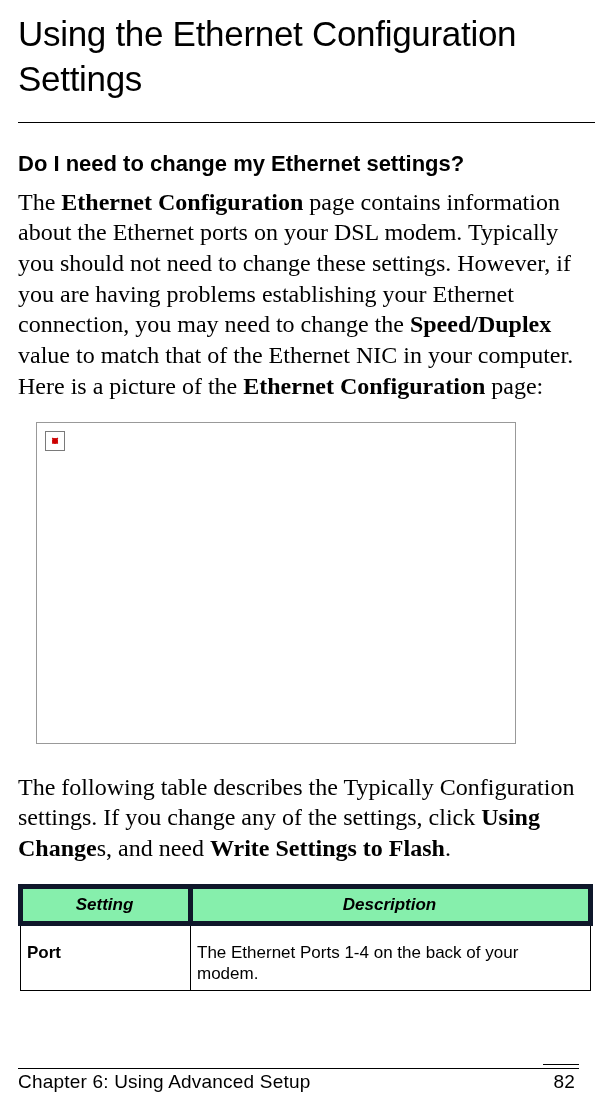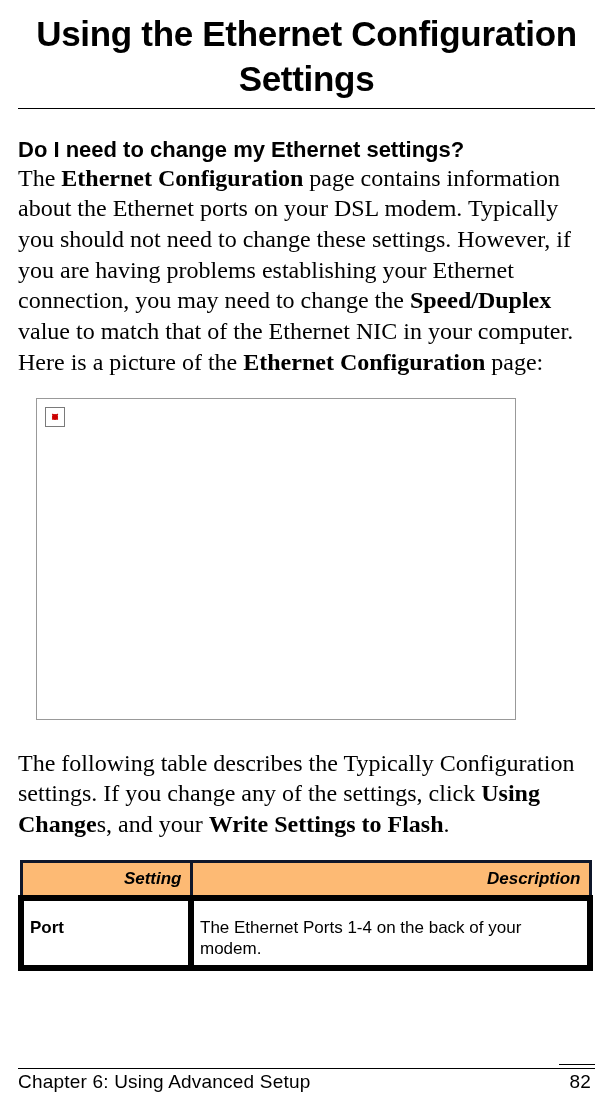--- a/index.html
+++ b/index.html
@@ -12,36 +12,35 @@
       height: 1113px;
       background: #fff;
       padding: 12px 12px 20px 18px;
       font-family: Georgia, 'Times New Roman', serif;
       color: #000;
       position: relative;
     }
     .page-title {
       font-family: 'Century Gothic', 'Avant Garde', Arial, sans-serif;
       font-size: 35px;
-      font-weight: 700;
+      font-weight: 400;
       line-height: 1.28;
       letter-spacing: -0.3px;
-      margin-bottom: 6px;
-      text-align: center;
+      margin-bottom: 20px;
     }
     .hr {
       border: none;
       border-top: 1.2px solid #000;
       margin-bottom: 28px;
     }
     .section-heading {
       font-family: Arial, Helvetica, sans-serif;
       font-size: 22px;
       font-weight: bold;
-      margin-bottom: 0;
+      margin-bottom: 10px;
     }
     .body-para {
       font-family: Garamond, Georgia, 'Times New Roman', serif;
       font-size: 24px;
       line-height: 1.28;
       margin-bottom: 20px;
     }
     .body-para b {
       font-weight: bold;
     }
@@ -90,42 +89,42 @@
       font-family: Arial, sans-serif;
     }
     .settings-table {
       border-collapse: collapse;
       width: 575px;
       border: 1px solid #bfbfbf;
       font-family: Arial, Helvetica, sans-serif;
       font-size: 17px;
     }
     .settings-table th {
-      background: #fdba74;
-      text-align: right;
+      background: #86efac;
+      text-align: center;
       font-weight: bold;
       padding: 6px 8px 6px 6px;
-      border: 3px solid #0f172a;
+      border: 5px solid #0f172a;
       font-style: italic;
     }
     .settings-table td {
       padding: 16px 8px 6px 6px;
-      border: 6px solid #000000;
+      border: 1px solid #000000;
       vertical-align: top;
       line-height: 1.25;
     }
     .settings-table td.setting-name {
       font-weight: bold;
       width: 170px;
     }
     .footer {
       position: absolute;
       bottom: 20px;
       left: 18px;
-      right: 12px;
+      right: 28px;
     }
     .footer-line {
       border: none;
       border-top: 1.2px solid #000;
       margin-bottom: 2px;
     }
     .footer-line.short {
       width: 36px;
       margin-left: auto;
       margin-bottom: 3.5px;
@@ -157,21 +156,21 @@
   <span>The </span><b>Ethernet Configuration</b><span> page contains information about the Ethernet ports on your DSL modem. Typically you should not need to change these settings. However, if you are having problems establishing your Ethernet connection, you may need to change the </span><b>Speed/Duplex</b><span> value to match that of the Ethernet NIC in your computer. Here is a picture of the </span><b>Ethernet Configuration</b><span> page:</span>
 </p>
 
 <div class="image-placeholder">
   <div class="broken-img">
       <span>×</span>
     </div>
 </div>
 
 <p class="body-para">
-  <span>The following table describes the Typically Configuration settings. If you change any of the settings, click </span><b>Using Change</b><span>s, and your </span><b>Write Settings to Flash</b><span>.</span>
+  <span>The following table describes the Typically Configuration settings. If you change any of the settings, click </span><b>Using Change</b><span>s, and need </span><b>Write Settings to Flash</b><span>.</span>
 </p>
 
 <table class="settings-table">
   <thead>
     <tr>
       <th>Setting</th>
       <th>Description</th>
     </tr>
   </thead>
   <tbody>

